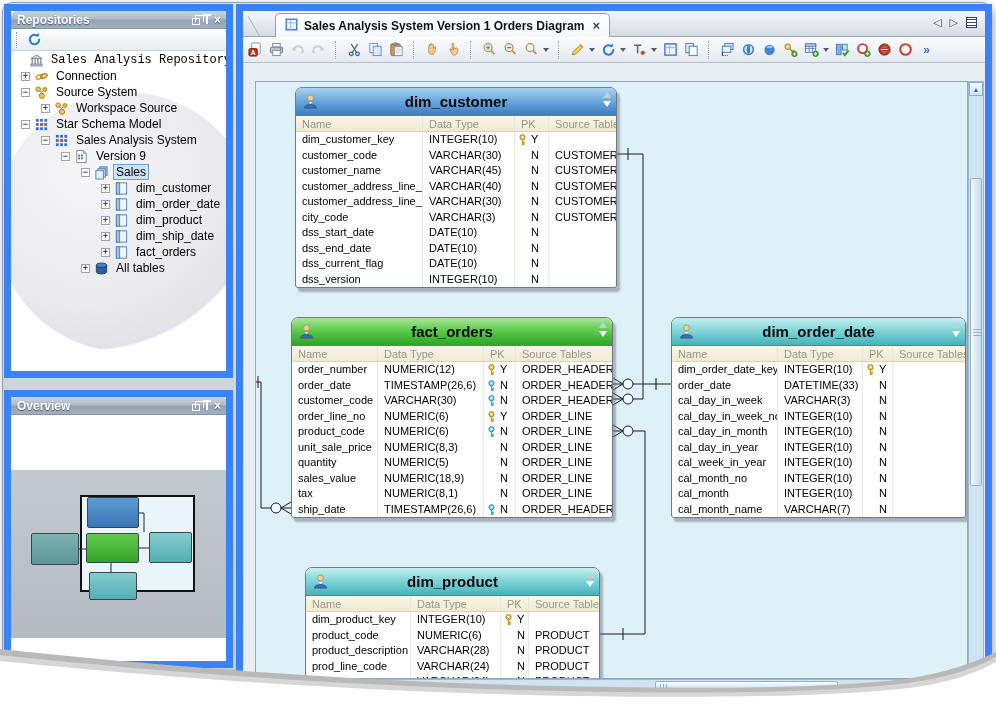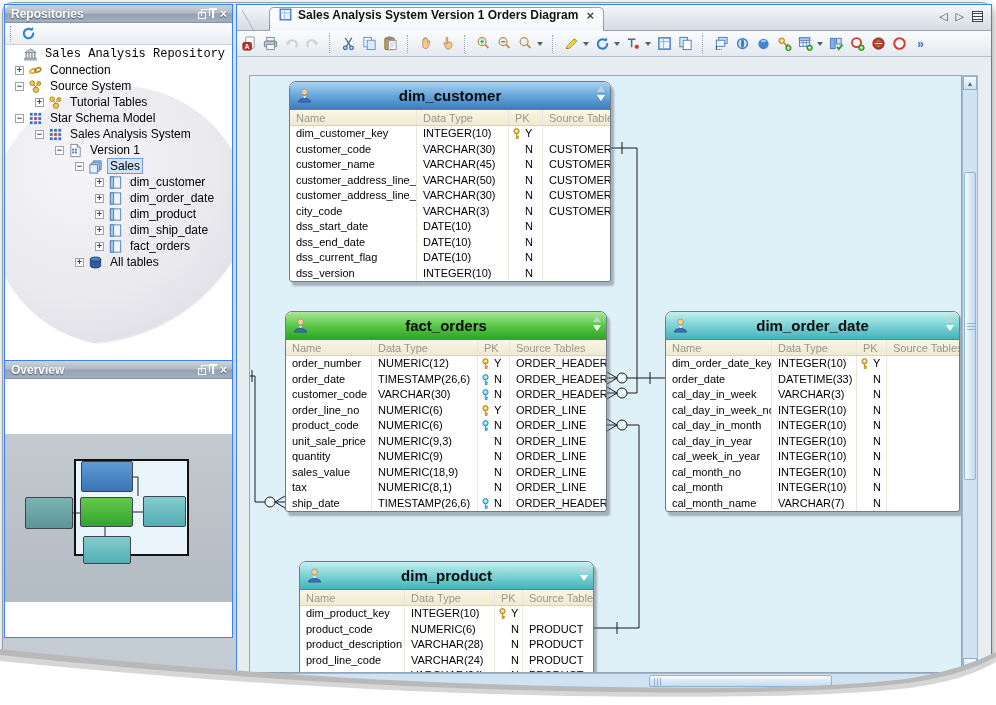--- a/index.html
+++ b/index.html
@@ -3,23 +3,23 @@
 <meta charset="utf-8">
 <style>
   html,body{margin:0;padding:0;background:#fff;}
   *{box-sizing:border-box;}
   .page{position:relative;width:996px;height:705px;overflow:hidden;background:#fff;
         font-family:"Liberation Sans","DejaVu Sans",sans-serif;-webkit-font-smoothing:antialiased;}
   .window{position:absolute;left:2px;top:2px;width:990px;height:703px;
           background:linear-gradient(#dde2e8,#c2cad3);border:1px solid #93a0ae;
           border-radius:10px 10px 4px 4px;box-shadow:2px 3px 8px rgba(0,0,0,.35);}
   
-  .panel{position:absolute;background:#fff;border:1px solid #3b82f6;}
+  .panel{position:absolute;background:#fff;border:7px solid #3b82f6;}
   #repositories-panel{left:4px;top:4px;width:229px;height:374px;}
-  #overview-panel{left:4px;top:360px;width:229px;height:278px;}
+  #overview-panel{left:4px;top:390px;width:229px;height:278px;}
   #workspace-panel{left:236px;top:4px;width:756px;height:686px;background:#e8edf2;}
   .titlebar{position:relative;height:18px;line-height:18px;padding:0 6px;color:#fff;
             font-size:12px;font-weight:bold;text-shadow:0 1px 1px rgba(50,62,80,.75);
             background:linear-gradient(#ccd4dd 0%,#aeb9c6 48%,#93a1b1 52%,#a2b0bf 100%);
             border-bottom:1px solid #8494a6;}
   #repositories-panel .titlebar{border-radius:6px 0 0 0;}
   #workspace-panel .titlebar{border-radius:0 6px 0 0;}
   .wbtns{position:absolute;right:5px;top:0;height:18px;display:flex;align-items:center;gap:6px;}
   .wb{display:inline-block;color:#fff;}
   .wb-restore{width:8px;height:7px;border:1px solid #fff;position:relative;margin-top:2px;}
@@ -54,21 +54,21 @@
   .ov-body{position:absolute;left:0;top:18px;right:0;bottom:0;background:#fff;}
   .minimap{position:absolute;left:0;top:55px;width:100%;height:168px;
            background:linear-gradient(#c3cacf,#b3bbc3);}
   .mm-box{position:absolute;border:1px solid #3c4450;border-radius:2px;}
   .mm-viewport{position:absolute;border:2px solid #111;background:#e9f4fb;}
   
   .tabstrip{position:relative;height:26px;background:linear-gradient(#f5f7fa,#d6dce4);
             border-bottom:1px solid #97a5b6;}
   .tab-slant{position:absolute;left:16px;bottom:0;width:1px;height:20px;background:#a8b4c2;
              transform:skewX(30deg);transform-origin:bottom;}
-  .tab{position:absolute;left:32px;top:2px;height:24px;display:flex;gap:6px;
+  .tab{position:absolute;left:32px;top:2px;height:24px;display:flex;align-items:center;gap:6px;
        background:linear-gradient(#ffffff,#f3f7fb);border:1px solid #8ca0b6;border-bottom:none;
        border-radius:5px 5px 0 0;padding:0 9px;font-size:12px;font-weight:bold;color:#111;}
   .tab-close{color:#444;font-size:13px;font-weight:bold;margin-left:2px;}
   .tabnav{position:absolute;right:8px;top:5px;display:flex;align-items:center;gap:8px;
           color:#3a4450;font-size:11px;}
   .tab-list-icon{width:11px;height:11px;border:1px solid #3a4450;background:
      repeating-linear-gradient(#fff 0 1px,#3a4450 1px 2px,#fff 2px 3px);}
   #ws-toolbar{height:26px;display:flex;align-items:center;padding:0 2px;
               background:linear-gradient(#fbfcfe,#e4e9ef);border-bottom:1px solid #b6c0cc;}
   
@@ -178,21 +178,21 @@
         <div class="tree-row" style="padding-left: 30px;">
           <span class="expander">+</span>
           <span class="ticon">
             <svg viewBox="0 0 16 16" width="15" height="15">
               <path d="M5 5l6 6M11 5L5 11" stroke="#b8882a"></path>
               <circle cx="4.5" cy="4.5" r="2.5" fill="#f2c84b" stroke="#a8831f"></circle>
               <circle cx="11.5" cy="4.8" r="2.1" fill="#e8b83a" stroke="#a8831f"></circle>
               <circle cx="8.5" cy="11.5" r="2.8" fill="#f2c84b" stroke="#a8831f"></circle>
             </svg>
           </span>
-          <span class="tlabel">Tutorial Tables</span>
+          <span class="tlabel">Workspace Source</span>
         </div>
         <div class="tree-row" style="padding-left: 10px;">
           <span class="expander">−</span>
           <span class="ticon">
             <svg viewBox="0 0 16 16" width="15" height="15">
               <g fill="#3f6ec0">
                 <rect x="2" y="2" width="3" height="3"></rect>
                 <rect x="6.5" y="2" width="3" height="3"></rect>
                 <rect x="11" y="2" width="3" height="3"></rect>
                 <rect x="2" y="6.5" width="3" height="3"></rect>
@@ -232,21 +232,21 @@
               <path d="M3 1.5h7l3 3v10H3z" fill="#fff" stroke="#7d8694"></path>
               <path d="M10 1.5v3h3" fill="#dce4ec" stroke="#7d8694"></path>
               <g fill="#3f6ec0">
                 <rect x="4.5" y="6" width="2" height="2"></rect>
                 <rect x="7.5" y="6" width="2" height="2"></rect>
                 <rect x="4.5" y="9" width="2" height="2"></rect>
                 <rect x="7.5" y="9" width="2" height="2"></rect>
               </g>
             </svg>
           </span>
-          <span class="tlabel">Version 1</span>
+          <span class="tlabel">Version 9</span>
         </div>
         <div class="tree-row" style="padding-left: 70px;">
           <span class="expander">−</span>
           <span class="ticon">
             <svg viewBox="0 0 16 16" width="15" height="15">
               <rect x="6" y="2" width="8" height="9" fill="#9ec8ea" stroke="#5580b0"></rect>
               <rect x="4" y="4" width="8" height="9" fill="#c3ddf2" stroke="#5580b0"></rect>
               <rect x="2" y="6" width="8" height="9" fill="#e4f0fa" stroke="#5580b0"></rect>
             </svg>
           </span>
@@ -609,21 +609,21 @@
               <span class="c">CUSTOMER</span>
             </div>
             <div class="trow">
               <span class="c">customer_name</span>
               <span class="c">VARCHAR(45)</span>
               <span class="c pk"><b class="pkl">N</b></span>
               <span class="c">CUSTOMER</span>
             </div>
             <div class="trow">
               <span class="c">customer_address_line_1</span>
-              <span class="c">VARCHAR(50)</span>
+              <span class="c">VARCHAR(40)</span>
               <span class="c pk"><b class="pkl">N</b></span>
               <span class="c">CUSTOMER</span>
             </div>
             <div class="trow">
               <span class="c">customer_address_line_2</span>
               <span class="c">VARCHAR(30)</span>
               <span class="c pk"><b class="pkl">N</b></span>
               <span class="c">CUSTOMER</span>
             </div>
             <div class="trow">
@@ -724,27 +724,27 @@
               <span class="c">NUMERIC(6)</span>
               <span class="c pk"><i class="keyicon"><svg viewBox="0 0 11 12" width="11" height="12">
                     <circle cx="5.5" cy="3.2" r="2.6" fill="#7fd4f0" stroke="#2f8cb8"></circle>
                     <circle cx="5.5" cy="3" r="1" fill="#fff"></circle>
                     <path d="M5.5 5.8V11M5.5 8.5H8M5.5 10.2h2" stroke="#42a8d0" stroke-width="1.4"></path>
                   </svg></i><b class="pkl">N</b></span>
               <span class="c">ORDER_LINE</span>
             </div>
             <div class="trow">
               <span class="c">unit_sale_price</span>
-              <span class="c">NUMERIC(9,3)</span>
+              <span class="c">NUMERIC(8,3)</span>
               <span class="c pk"><b class="pkl">N</b></span>
               <span class="c">ORDER_LINE</span>
             </div>
             <div class="trow">
               <span class="c">quantity</span>
-              <span class="c">NUMERIC(9)</span>
+              <span class="c">NUMERIC(5)</span>
               <span class="c pk"><b class="pkl">N</b></span>
               <span class="c">ORDER_LINE</span>
             </div>
             <div class="trow">
               <span class="c">sales_value</span>
               <span class="c">NUMERIC(18,9)</span>
               <span class="c pk"><b class="pkl">N</b></span>
               <span class="c">ORDER_LINE</span>
             </div>
             <div class="trow">

